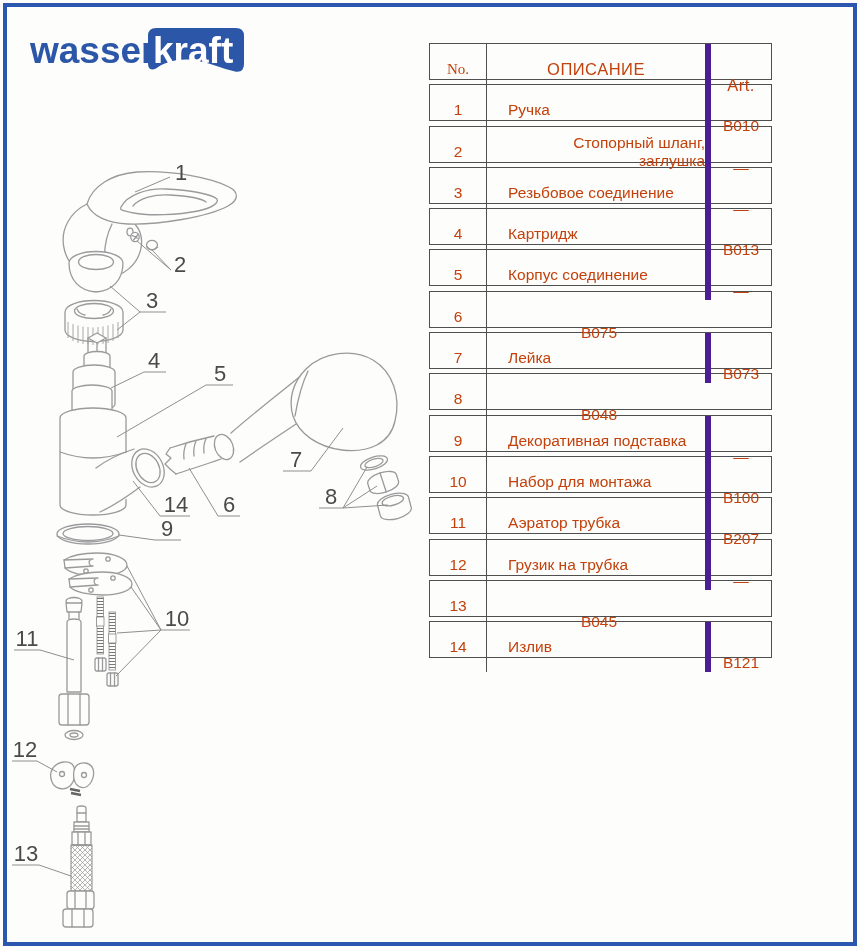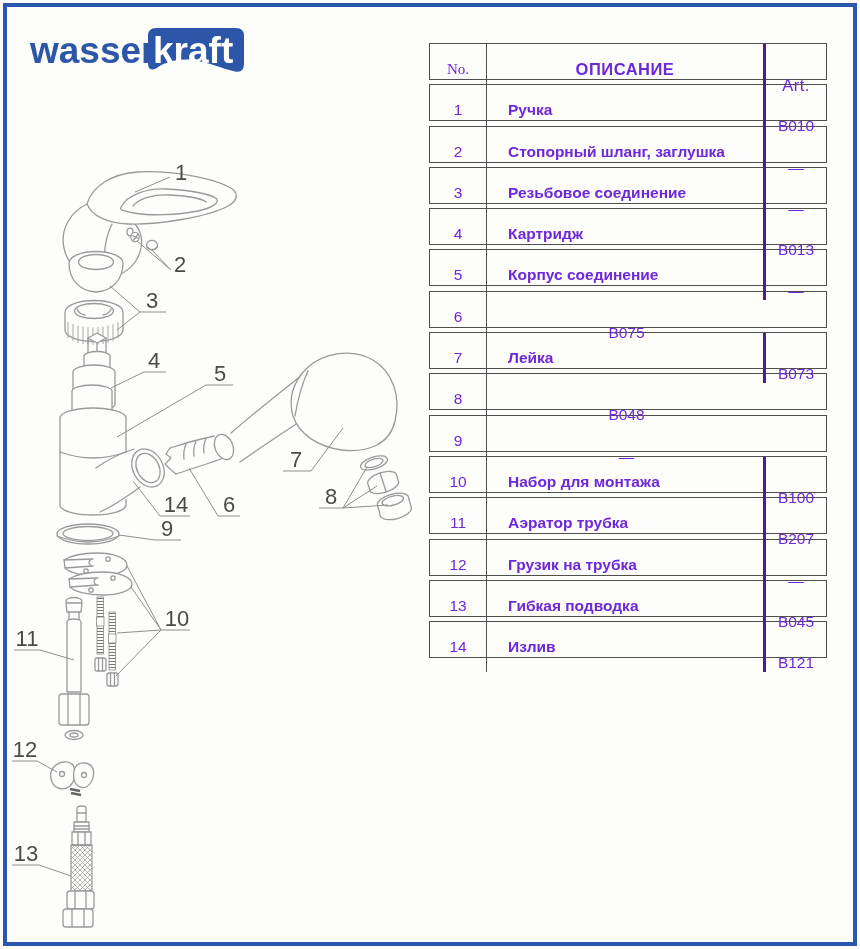--- a/index.html
+++ b/index.html
@@ -14,35 +14,35 @@
     border:4px solid #2b58ae;
     pointer-events:none;
   }
   .logo-svg{position:absolute;left:30px;top:22px;}
   .diagram-svg{position:absolute;left:0;top:0;}
   .ln{stroke:#9a9a9c;stroke-width:1.3;fill:none;stroke-linecap:round;stroke-linejoin:round;}
   .lnw{fill:#fdfdfb;}
   .leader{stroke:#8f8f8f;stroke-width:1;fill:none;}
   .callout{font-family:"Liberation Sans",sans-serif;font-size:22px;fill:#4a4a4a;}
   .parts-table{
-    position:absolute;left:429px;top:43px;width:398px;
-    color:#6d28d9;
+    position:absolute;left:429px;top:43px;width:343px;
+    color:#c2410c;
     text-align:right;
   }
   .trow{
     box-sizing:border-box;
     display:grid;grid-template-columns:57px 1fr 60px;
     border:1px solid #4f4f4f;
     height:37px;margin-bottom:4.3px;
     background:#fdfdfb;
     align-items:stretch;
   }
   .cell{display:flex;align-items:center;font-size:15.5px;}
   .cell-no{justify-content:center;border-right:1px solid #4f4f4f;}
-  .cell-desc{padding-left:21px;border-right:3px solid #4c1d95;font-weight:bold;}
+  .cell-desc{padding-left:21px;border-right:6px solid #4c1d95;}
   .cell-art{justify-content:center;margin-top:32px;}
   .thead .cell{font-size:16.5px;letter-spacing:.5px;justify-content:center;}
   .thead .hdr-no{font-family:"Liberation Serif",serif;font-size:15px;letter-spacing:0;}
 </style>
 </head>
 <body>
 
 <div class="frame"></div>
 
 <svg class="logo-svg" width="240" height="58" viewBox="0 0 240 58">
@@ -268,40 +268,40 @@
         <div class="cell cell-no">7</div>
         <div class="cell cell-desc">Лейка</div>
         <div class="cell cell-art">B073</div>
       </div>
       <div class="trow">
         <div class="cell cell-no">8</div>
         <div class="cell cell-art">B048</div>
       </div>
       <div class="trow">
         <div class="cell cell-no">9</div>
+        <div class="cell cell-desc">Декоративная подставка</div>
         <div class="cell cell-art">—</div>
       </div>
       <div class="trow">
         <div class="cell cell-no">10</div>
         <div class="cell cell-desc">Набор для монтажа</div>
         <div class="cell cell-art">B100</div>
       </div>
       <div class="trow">
         <div class="cell cell-no">11</div>
         <div class="cell cell-desc">Аэратор трубка</div>
         <div class="cell cell-art">B207</div>
       </div>
       <div class="trow">
         <div class="cell cell-no">12</div>
         <div class="cell cell-desc">Грузик на трубка</div>
         <div class="cell cell-art">—</div>
       </div>
       <div class="trow">
         <div class="cell cell-no">13</div>
-        <div class="cell cell-desc">Гибкая подводка</div>
         <div class="cell cell-art">B045</div>
       </div>
       <div class="trow">
         <div class="cell cell-no">14</div>
         <div class="cell cell-desc">Излив</div>
         <div class="cell cell-art">B121</div>
       </div>
     </div>
 </div>
 

